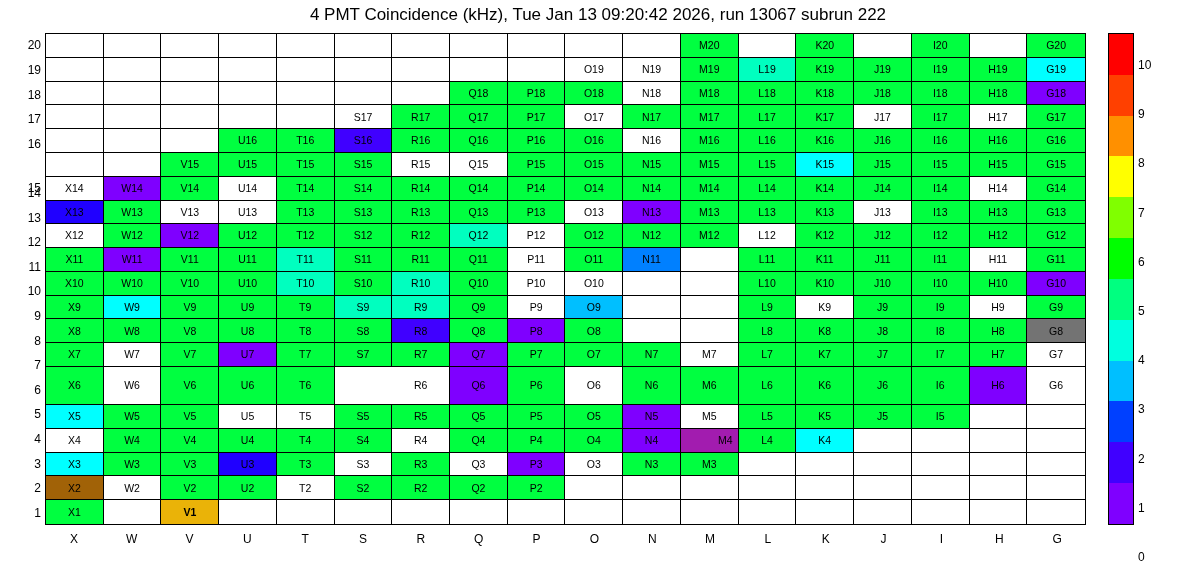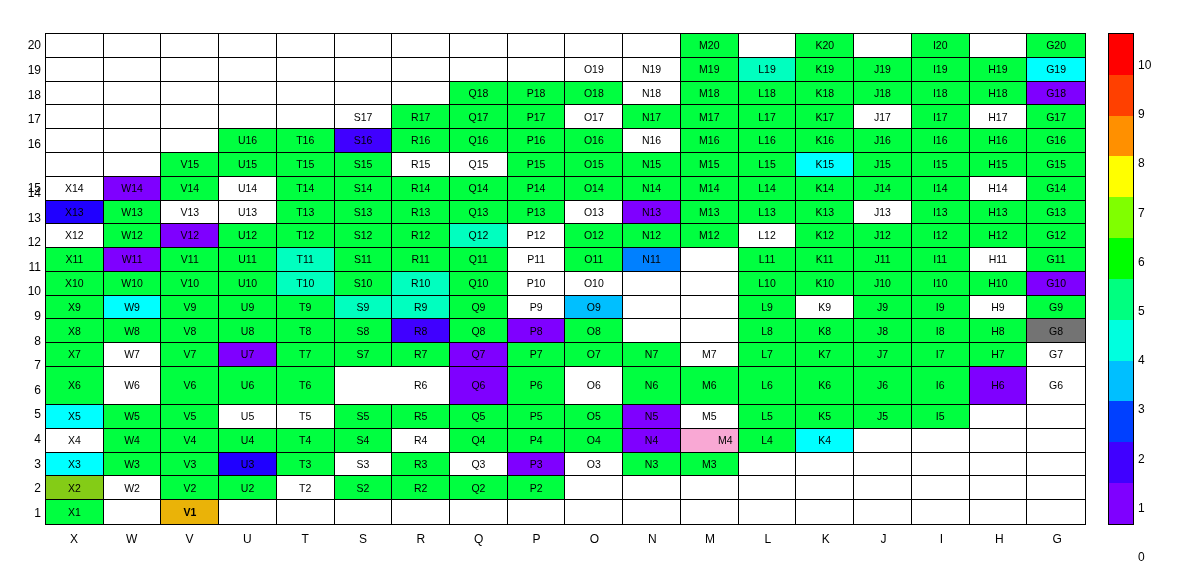--- a/index.html
+++ b/index.html
@@ -119,20 +119,21 @@
     font-family: "Liberation Sans", sans-serif;
     color: #000;
     line-height: 1;
   }
 </style>
 </head>
 <body>
 
 <div id="root">
 
+  <div id="title">4 PMT Coincidence (kHz), Tue Jan 13 09:20:42 2026, run 13067 subrun 222</div>
 
   <div id="plot">
     <div id="grid">
         <div class="cell" style="background: rgb(255, 255, 255);"></div>
         <div class="cell" style="background: rgb(255, 255, 255);"></div>
         <div class="cell" style="background: rgb(255, 255, 255);"></div>
         <div class="cell" style="background: rgb(255, 255, 255);"></div>
         <div class="cell" style="background: rgb(255, 255, 255);"></div>
         <div class="cell" style="background: rgb(255, 255, 255);"></div>
         <div class="cell" style="background: rgb(255, 255, 255);"></div>
@@ -421,21 +422,21 @@
         <div class="cell" style="background: rgb(0, 255, 64);">W4</div>
         <div class="cell" style="background: rgb(0, 255, 64);">V4</div>
         <div class="cell" style="background: rgb(0, 255, 64);">U4</div>
         <div class="cell" style="background: rgb(0, 255, 64);">T4</div>
         <div class="cell" style="background: rgb(0, 255, 64);">S4</div>
         <div class="cell" style="background: rgb(255, 255, 255);">R4</div>
         <div class="cell" style="background: rgb(0, 255, 64); text-align: right;">Q4</div>
         <div class="cell" style="background: rgb(0, 255, 64);">P4</div>
         <div class="cell" style="background: rgb(0, 255, 64);">O4</div>
         <div class="cell" style="background: rgb(127, 0, 255);">N4</div>
-        <div class="cell" style="background: #f9a8d4; padding-left: 32px;">M4</div>
+        <div class="cell" style="background: #a21caf; padding-left: 32px;">M4</div>
         <div class="cell" style="background: rgb(0, 255, 64);">L4</div>
         <div class="cell" style="background: rgb(0, 255, 255);">K4</div>
         <div class="cell" style="background: rgb(255, 255, 255);"></div>
         <div class="cell" style="background: rgb(255, 255, 255);"></div>
         <div class="cell" style="background: rgb(255, 255, 255);"></div>
         <div class="cell lastcol" style="background: rgb(255, 255, 255);"></div>
         <div class="cell" style="background: rgb(0, 255, 255);">X3</div>
         <div class="cell" style="background: rgb(0, 255, 64);">W3</div>
         <div class="cell" style="background: rgb(0, 255, 64);">V3</div>
         <div class="cell" style="background: rgb(32, 0, 255);">U3</div>
@@ -446,21 +447,21 @@
         <div class="cell" style="background: rgb(127, 0, 255);">P3</div>
         <div class="cell" style="background: rgb(255, 255, 255);">O3</div>
         <div class="cell" style="background: rgb(0, 255, 64);">N3</div>
         <div class="cell" style="background: rgb(0, 255, 64);">M3</div>
         <div class="cell" style="background: rgb(255, 255, 255);"></div>
         <div class="cell" style="background: rgb(255, 255, 255);"></div>
         <div class="cell" style="background: rgb(255, 255, 255);"></div>
         <div class="cell" style="background: rgb(255, 255, 255);"></div>
         <div class="cell" style="background: rgb(255, 255, 255);"></div>
         <div class="cell lastcol" style="background: rgb(255, 255, 255);"></div>
-        <div class="cell" style="background: #84cc16;">X2</div>
+        <div class="cell" style="background: #a16207;">X2</div>
         <div class="cell" style="background: rgb(255, 255, 255);">W2</div>
         <div class="cell" style="background: rgb(0, 255, 64);">V2</div>
         <div class="cell" style="background: rgb(0, 255, 64);">U2</div>
         <div class="cell" style="background: rgb(255, 255, 255);">T2</div>
         <div class="cell" style="background: rgb(0, 255, 64);">S2</div>
         <div class="cell" style="background: rgb(0, 255, 64);">R2</div>
         <div class="cell" style="background: rgb(0, 255, 64);">Q2</div>
         <div class="cell" style="background: rgb(0, 255, 64);">P2</div>
         <div class="cell" style="background: rgb(255, 255, 255);"></div>
         <div class="cell" style="background: rgb(255, 255, 255);"></div>

